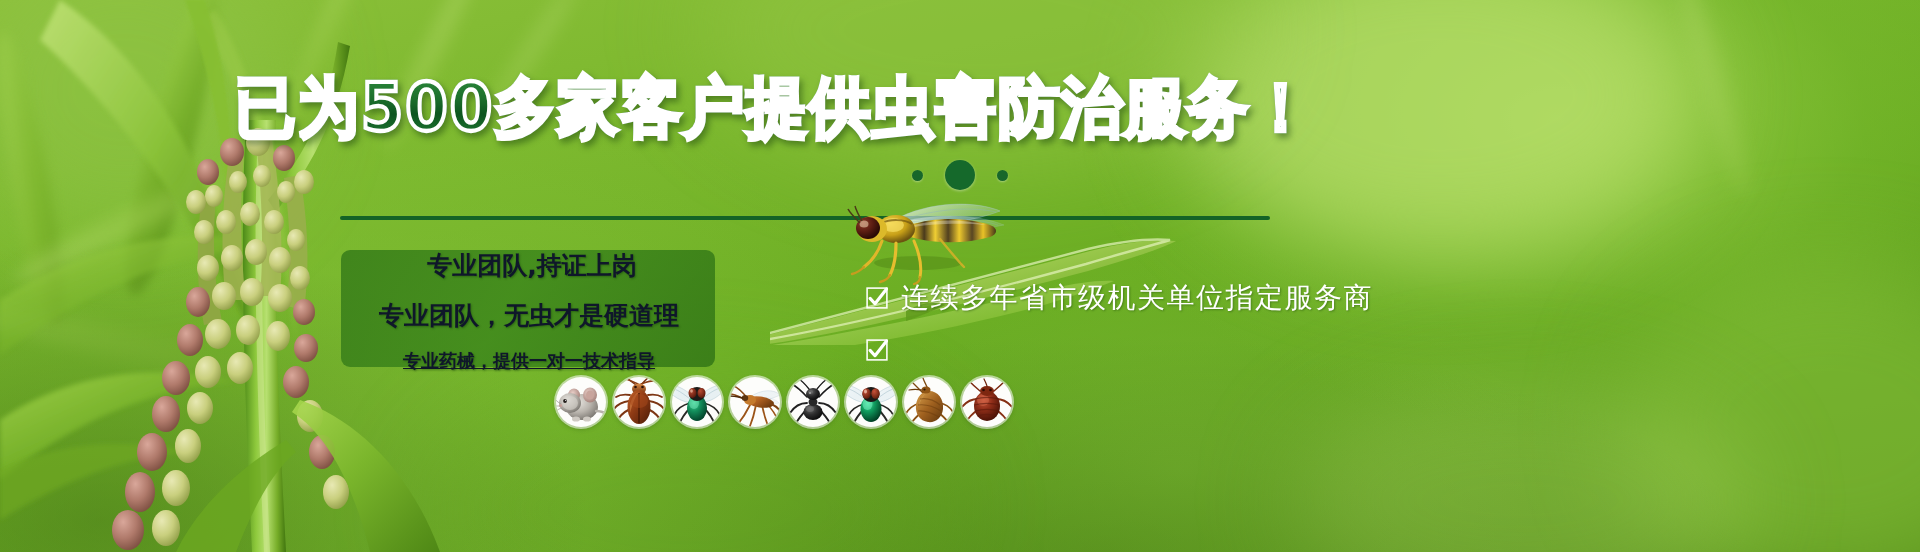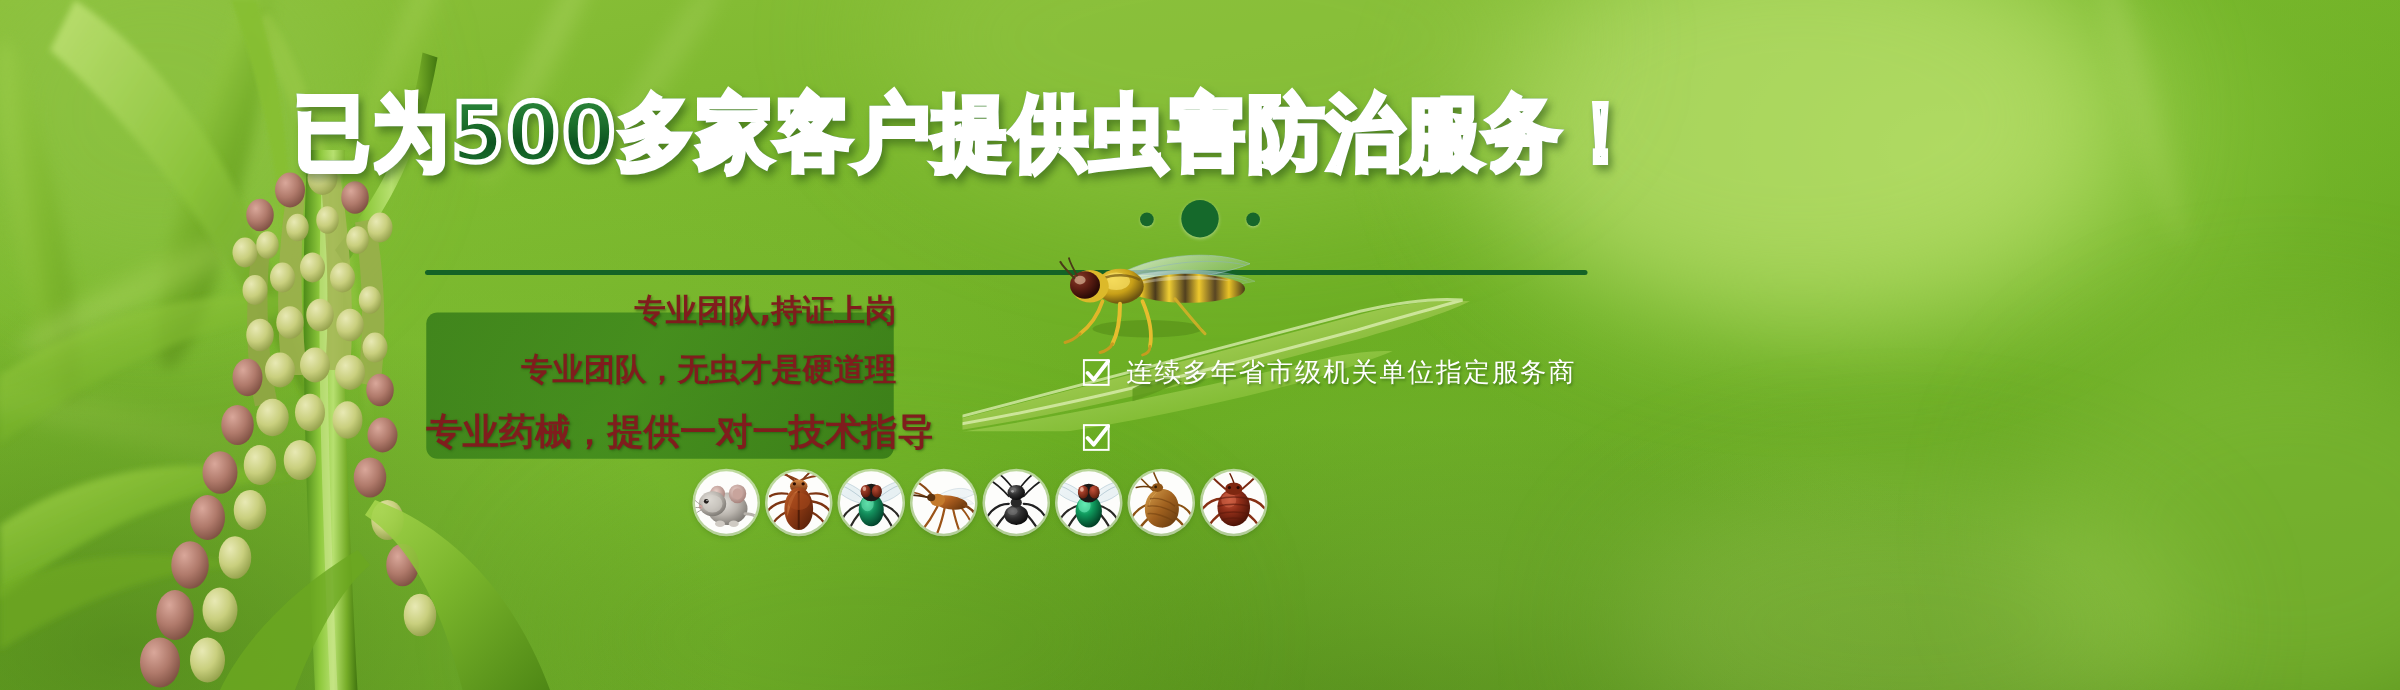--- a/index.html
+++ b/index.html
@@ -113,43 +113,44 @@
     border-radius:9px;
     background:linear-gradient(120deg, rgba(52,122,24,.82) 0%, rgba(57,132,26,.80) 45%, rgba(50,118,22,.84) 100%);
     overflow:hidden;
   }
   .panel-lines {
     position:absolute; left:341px; top:212px; width:376px; height:160px;
     display:flex; flex-direction:column; justify-content:space-between;
     padding:20px 0 6px 0;
   }
   .pline {
-    color:#7f1d1d; font-weight:bold;
+    color:#0f172a; font-weight:bold;
     font-family:"DejaVu Sans","Liberation Sans", sans-serif;
-    text-align:right;
+    text-align:center;
     text-shadow:1px 1px 2px rgba(20,60,8,.45);
     white-space:nowrap;
+    margin-top:17px;
   }
   .pline.l1 { font-size:25px; letter-spacing:0px; padding-left:6px; }
   .pline.l2 { font-size:25px; letter-spacing:0px; }
-  .pline.l3 { font-size:29px; letter-spacing:0px; }
+  .pline.l3 { font-size:18px; letter-spacing:0px;text-decoration:underline; }
 
   
   #flyleaf { position:absolute; left:770px; top:185px; width:440px; height:160px; }
 
   
   .checks {
     position:absolute; left:866px; top:272px; width:700px;
   }
   .chk-row {
     display:flex; align-items:center; gap:13px; height:52px;
   }
   .chk-box { width:22px; height:22px; flex:0 0 22px; position:relative; }
   .chk-label {
-    color:#ffffff; font-size:21px;
+    color:#ffffff; font-size:28px;
     font-family:"DejaVu Sans","Liberation Sans", sans-serif;
     letter-spacing:1.5px;
     text-shadow:1px 1px 2px rgba(20,60,8,.4);
     white-space:nowrap;
   }
 
   
   .pests {
     position:absolute; left:556px; top:377px;
     display:flex; gap:8px;

